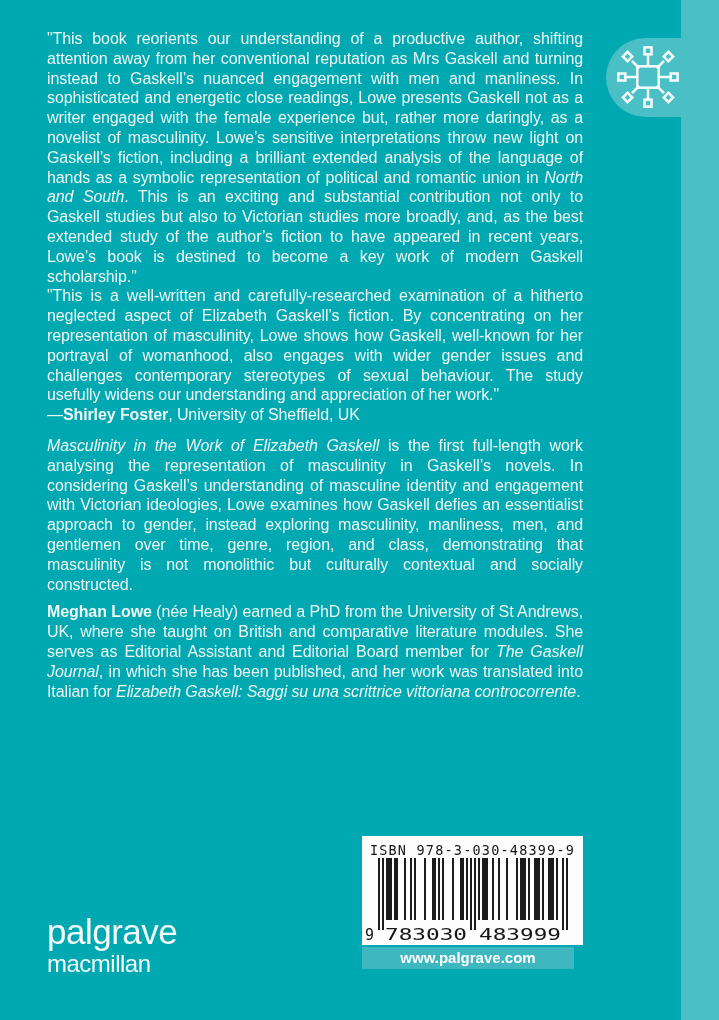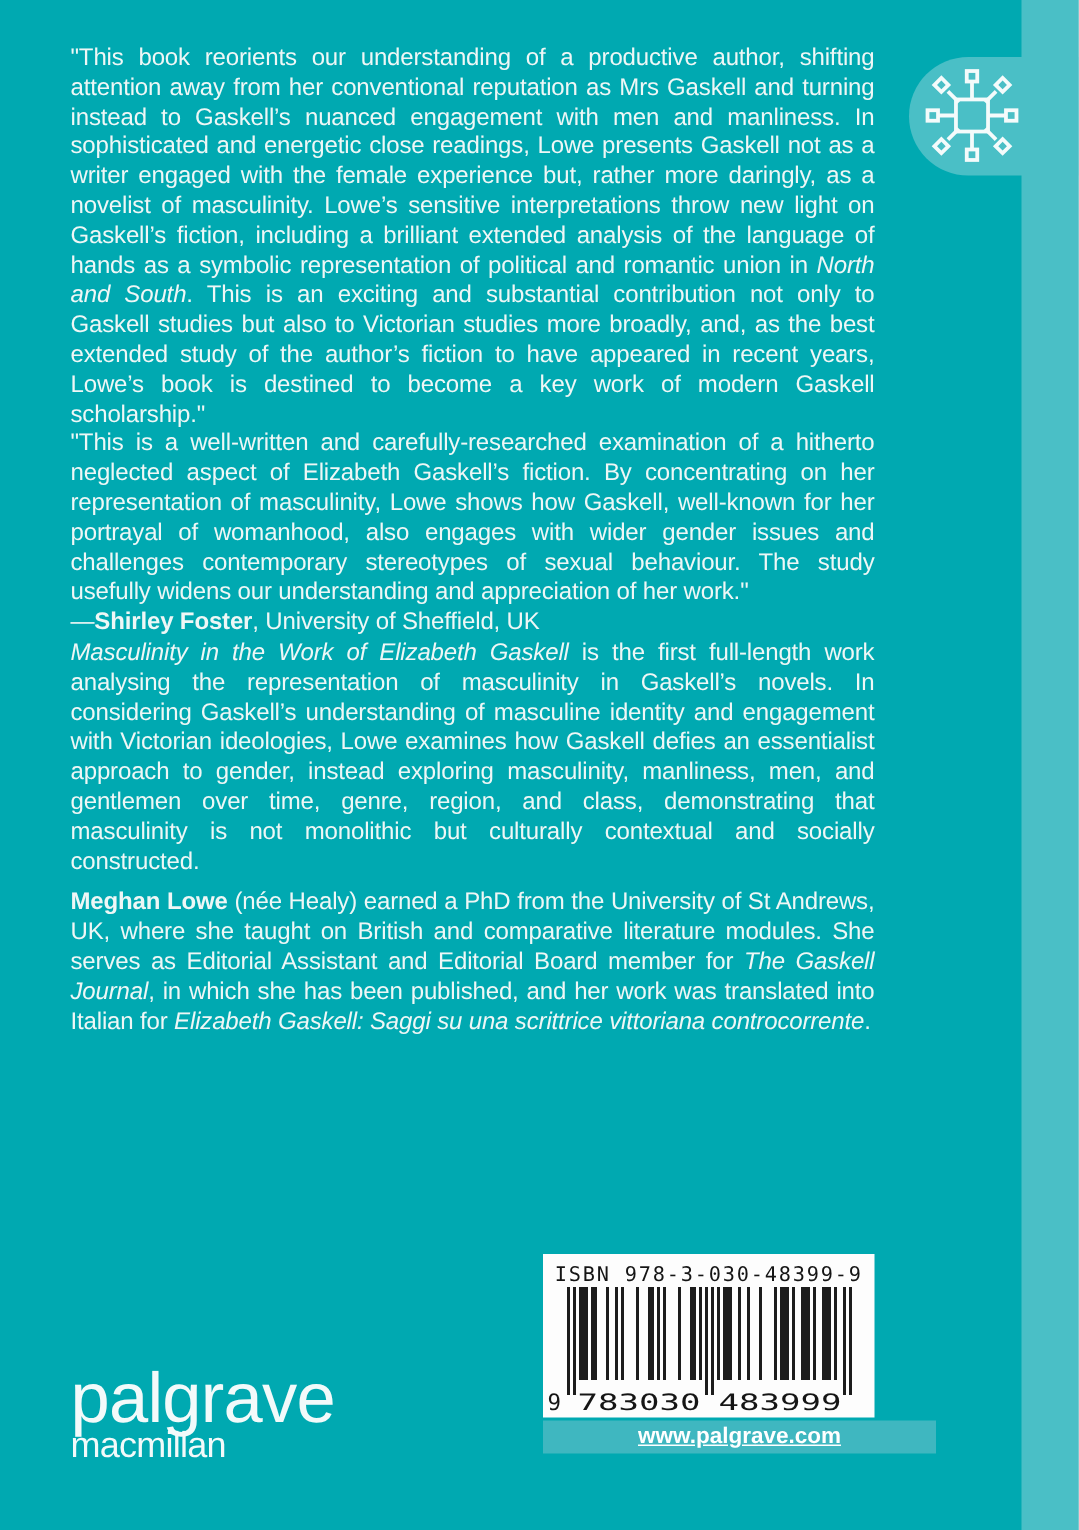--- a/index.html
+++ b/index.html
@@ -14,37 +14,37 @@
   .emblem-badge{position:absolute;left:606px;top:38px;width:113px;height:79px;background:#4abfc6;border-radius:39.5px 0 0 39.5px;}
   .emblem-badge svg{position:absolute;left:7px;top:4px;}
   
   .text-col{
     position:absolute;left:47px;top:29px;width:536px;
     color:#eef7f6;font-size:16px;line-height:19.8px;
     text-align:justify;letter-spacing:-0.1px;
   }
   .para{margin:0;}
   .attr{margin:0 0 9px;text-align:left;}
-  .attr.gap-lg{margin-bottom:1px;}
+  .attr.gap-lg{margin-bottom:11px;}
   .desc{margin:0 0 8px;}
   
   .logo{position:absolute;left:47px;top:914px;color:#f2fafa;letter-spacing:-0.5px;}
-  .logo-l1{font-size:47px;line-height:35px;text-align:right;}
+  .logo-l1{font-size:35px;line-height:35px;text-align:right;}
   .logo-l2{font-size:24px;line-height:27px;margin-top:1px;}
   
   .barcode-box{position:absolute;left:362px;top:836px;width:221px;height:109px;background:#fdfdfd;}
   .isbn-label{
     padding-top:6px;text-align:center;color:#151515;
     font-family:"DejaVu Sans Mono","Liberation Mono",monospace;
     font-size:13.5px;letter-spacing:1.2px;white-space:nowrap;
   }
   .bars{position:absolute;left:0;top:22px;width:221px;height:85px;}
   .web-strip{
-    position:absolute;left:362px;top:947px;width:262px;height:22px;background:#3fb7c0;
-    color:#ffffff;font-size:15px;font-weight:bold;text-align:center;line-height:22px;text-decoration:underline;
+    position:absolute;left:362px;top:947px;width:212px;height:22px;background:#3fb7c0;
+    color:#ffffff;font-size:15px;font-weight:bold;text-align:center;line-height:22px;
   }
 </style>
 </head>
 <body>
 
 <div class="cover">
 
   <div class="right-band"></div>
 
   <div class="emblem-badge">

